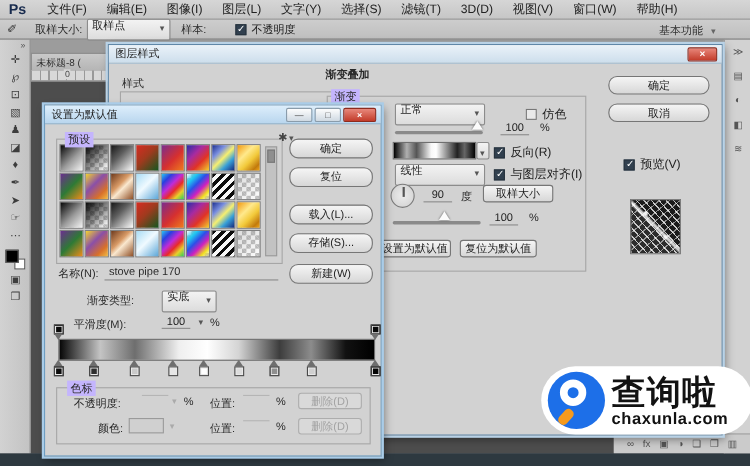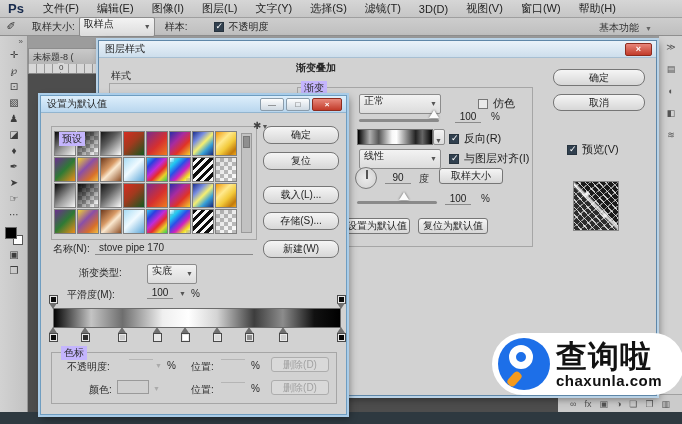--- a/index.html
+++ b/index.html
@@ -255,21 +255,21 @@
   <div class="win" id="ge-dialog">
     <div class="titlebar">
       <span>设置为默认值</span>
       <span class="winbtns" id="ge-winbtns">
           <span class="winbtn">—</span>
           <span class="winbtn">□</span>
           <span class="winbtn red">×</span>
         </span>
     </div>
 
-    <span class="glabel" style="left:18px; top:36px; z-index:2;text-align:right;">预设</span>
+    <span class="glabel" style="left:18px; top:24px; z-index:2;text-align:right;">预设</span>
     <div class="gbox" style="left:10px; top:30px; width:206px; height:114px;"></div>
     <span class="gear"><span>✱</span><span class="arr">▼</span></span>
     <div class="presets-grid" id="presets-grid">
         <div class="swatch">
           <div class="swatch-fill" style="background: linear-gradient(135deg, rgb(5, 5, 5) 0%, rgb(154, 154, 154) 55%, rgb(245, 245, 245) 100%);"></div>
         </div>
         <div class="swatch">
           <div class="swatch-fill" style="background: linear-gradient(135deg, rgb(5, 5, 5) 0%, rgba(5, 5, 5, 0) 95%);"></div>
         </div>
         <div class="swatch">

